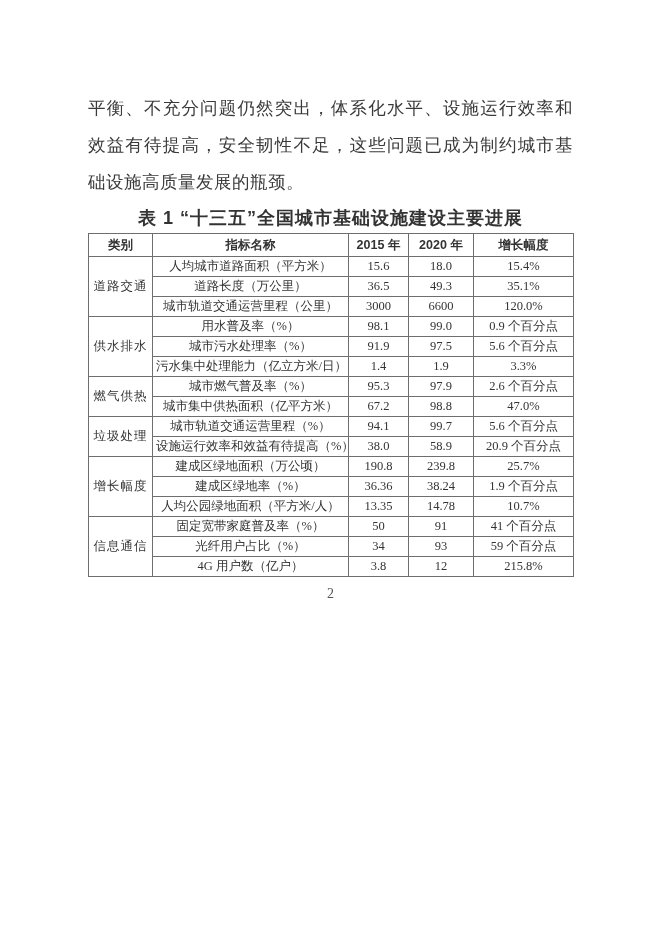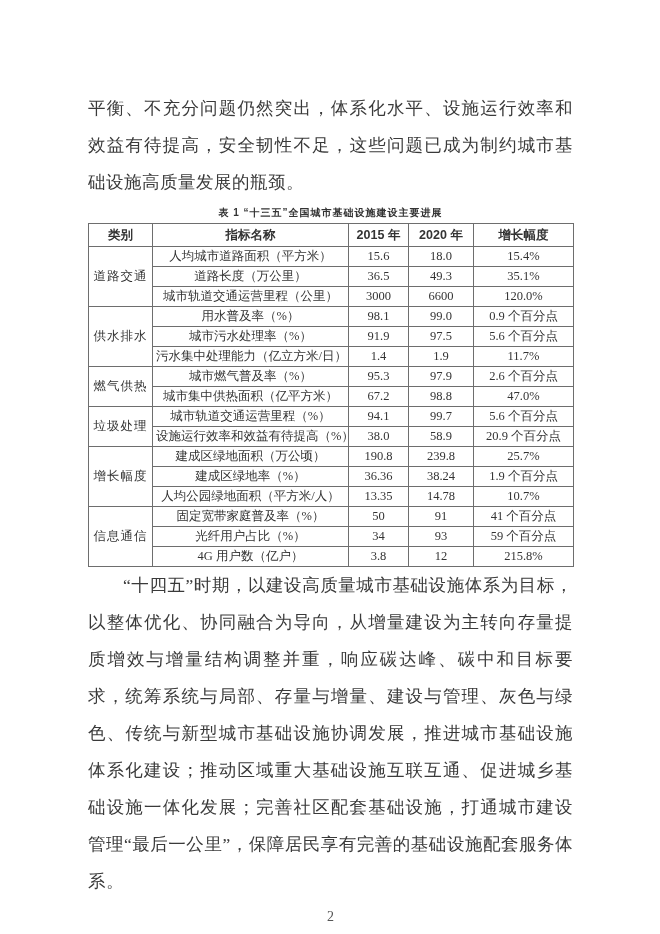--- a/index.html
+++ b/index.html
@@ -24,21 +24,21 @@
     text-justify: inter-character;
     letter-spacing: 0.5px;
     color: #3a3a3a;
   }
   .indent { text-indent: 2em; }
   .table-title {
     margin: 5px 0 3px 0;
     text-align: center;
     font-family: "Liberation Sans", "DejaVu Sans", sans-serif;
     font-weight: 700;
-    font-size: 10px;
+    font-size: 18px;
     letter-spacing: 1px;
     color: #333333;
   }
   table.stats {
     width: 485px;
     border-collapse: collapse;
     table-layout: fixed;
     font-size: 12.5px;
     color: #333333;
     border-radius: 13px;
@@ -128,21 +128,21 @@
         <tr>
           <td class="cell-indicator">城市污水处理率（%）</td>
           <td>91.9</td>
           <td>97.5</td>
           <td>5.6 个百分点</td>
         </tr>
         <tr>
           <td class="cell-indicator">污水集中处理能力（亿立方米/日）</td>
           <td>1.4</td>
           <td>1.9</td>
-          <td>11.7%</td>
+          <td>3.3%</td>
         </tr>
         <tr>
           <td class="cell-category" rowspan="2">燃气供热</td>
           <td class="cell-indicator">城市燃气普及率（%）</td>
           <td>95.3</td>
           <td>97.9</td>
           <td>2.6 个百分点</td>
         </tr>
         <tr>
           <td class="cell-indicator">城市集中供热面积（亿平方米）</td>
@@ -197,17 +197,16 @@
         </tr>
         <tr>
           <td class="cell-indicator">4G 用户数（亿户）</td>
           <td>3.8</td>
           <td>12</td>
           <td>215.8%</td>
         </tr>
       </tbody>
   </table>
 
-  <p class="body-text indent">“十四五”时期，以建设高质量城市基础设施体系为目标，以整体优化、协同融合为导向，从增量建设为主转向存量提质增效与增量结构调整并重，响应碳达峰、碳中和目标要求，统筹系统与局部、存量与增量、建设与管理、灰色与绿色、传统与新型城市基础设施协调发展，推进城市基础设施体系化建设；推动区域重大基础设施互联互通、促进城乡基础设施一体化发展；完善社区配套基础设施，打通城市建设管理“最后一公里”，保障居民享有完善的基础设施配套服务体系。</p>
 
   <div class="page-number">2</div>
 
 </div>
 
 </body></html>

